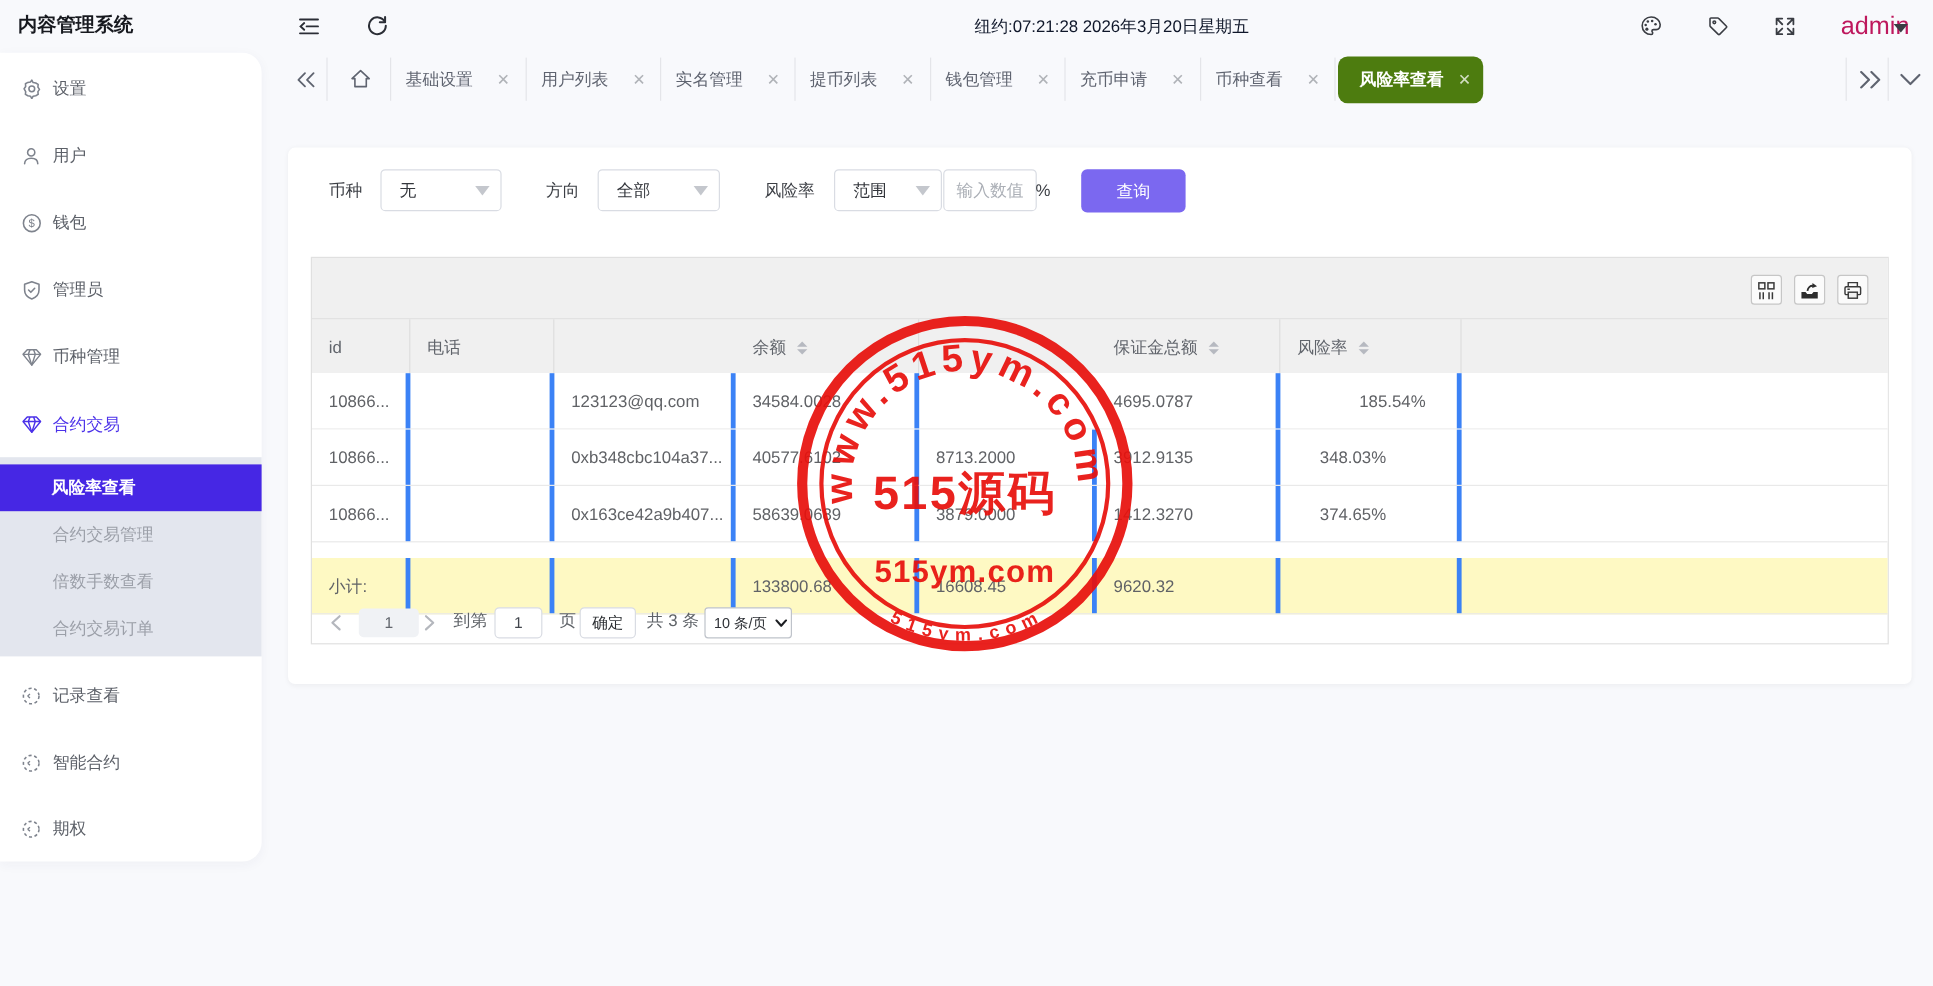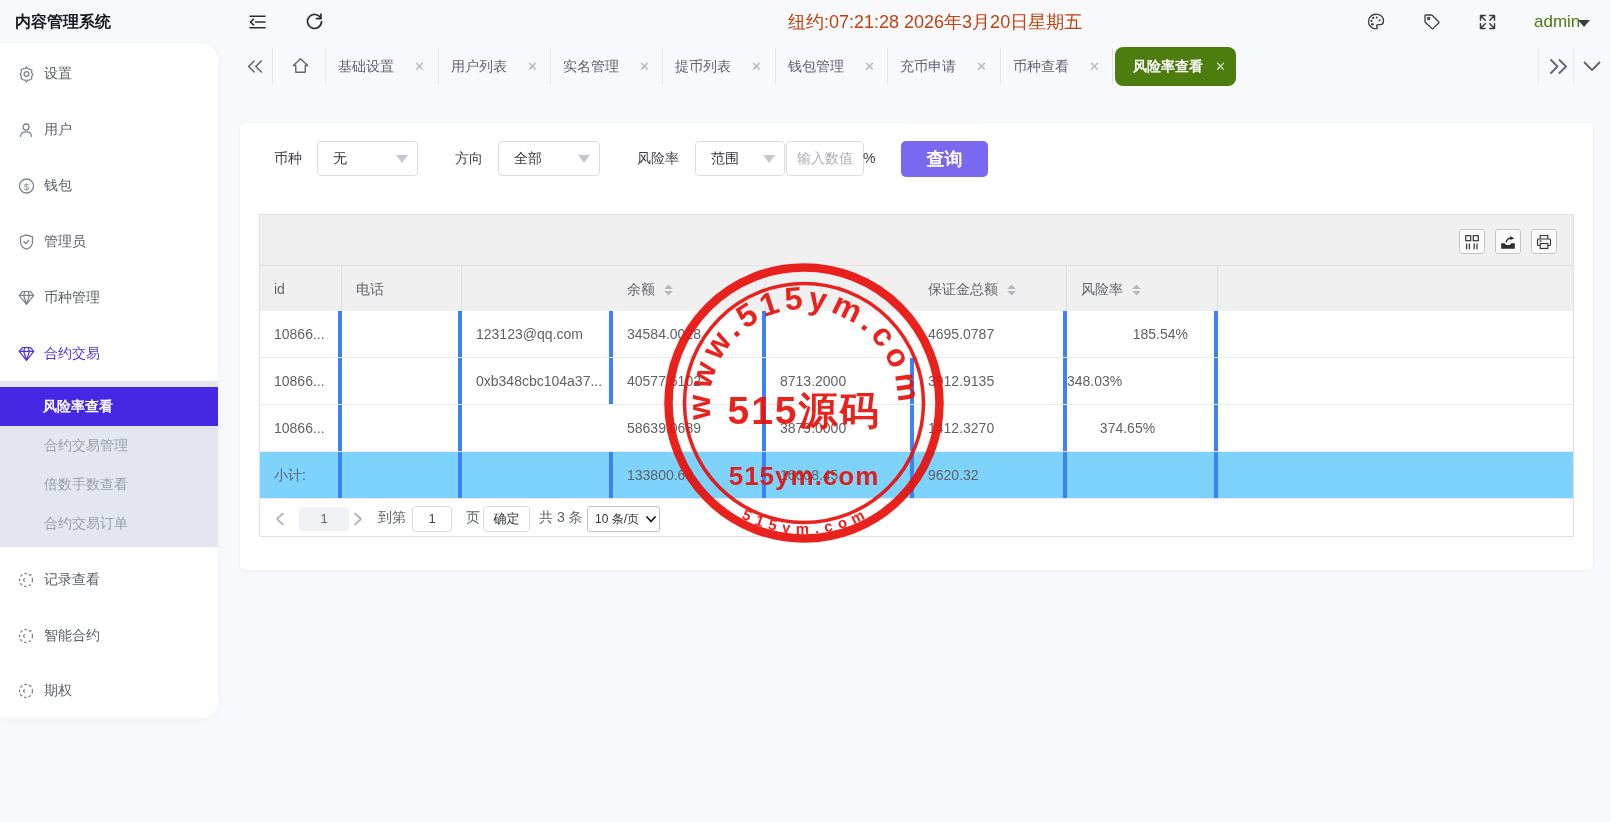--- a/index.html
+++ b/index.html
@@ -3,39 +3,39 @@
 <meta charset="utf-8">
 <style>
 *{margin:0;padding:0;box-sizing:border-box}
 html,body{width:1611px;height:822px;overflow:hidden}
 body{font-family:"Liberation Sans",sans-serif;background:#f8f9fc;position:relative}
 .abs{position:absolute}
 .strip{left:0;top:0;width:1611px;height:88px;background:#f8f9fc}
 .contentbg{left:218px;top:88px;width:1393px;height:734px;background:#f8f9fc;border-top-left-radius:16px}
 .sidebar{left:0;top:44px;width:218px;height:674px;background:#fff;border-radius:0 16px 16px 0;box-shadow:0 2px 10px rgba(40,50,90,.045)}
 .logo{left:15px;top:0;height:44px;line-height:44px;font-size:16px;font-weight:bold;color:#17191f}
-.timetxt{left:788px;top:0;height:44px;line-height:44px;font-size:18px;color:#c2410c}
-.admin{left:1534px;top:0;height:44px;line-height:44px;font-size:17px;color:#4d7c0f}
+.timetxt{left:812px;top:0;height:44px;line-height:44px;font-size:14px;color:#0f172a}
+.admin{left:1534px;top:0;height:44px;line-height:44px;font-size:21px;color:#be185d}
 .menu-item{left:0;width:218px;height:56px;color:#5c6068;font-size:14px}
 .menu-item .txt{position:absolute;left:44px;top:50%;transform:translateY(-50%)}
 .menu-item svg{position:absolute;left:18px;top:50%;transform:translateY(-50%)}
 .submenu{left:0;top:381px;width:218px;height:166px;background:#e3e6ee}
 .sub-item{position:absolute;left:44px;font-size:14px;color:#9b9fa8;transform:translateY(-50%)}
 .sub-active{left:0;top:387px;width:218px;height:39px;background:#4627e4;color:#fff;font-weight:bold;font-size:14px;line-height:39px}
 .sub-active span{margin-left:43px}
 .tabsep{top:48px;width:1px;height:36px;background:#e4e5e9}
 .tabtxt{top:44px;height:44px;line-height:44px;font-size:14px;color:#5f6470}
 .tabx{top:44px;height:44px;line-height:46px;font-size:13px;color:#b0b3b8}
 .pill{left:1115px;top:47px;width:121px;height:39px;background:#4d7c0f;border-radius:8px;color:#fff;line-height:39px;font-size:14px;font-weight:bold}
 .card{left:240px;top:123px;width:1353px;height:447px;background:#fff;border-radius:6px;box-shadow:0 1px 4px rgba(31,35,41,.05)}
 .flabel{top:141px;height:35px;line-height:35px;font-size:14px;color:#3c3f45}
 .fsel{top:141px;height:35px;background:#fff;border:1px solid #d9dce3;border-radius:4px;font-size:14px;color:#33363c}
 .fsel .v{position:absolute;left:15px;top:0;height:33px;line-height:33px}
 .fsel .c{position:absolute;right:9px;top:13px;width:0;height:0;border-left:6px solid transparent;border-right:6px solid transparent;border-top:8px solid #c4c7cd}
-.qbtn{left:901px;top:141px;width:87px;height:36px;background:#7b68f0;border-radius:5px;color:#fff;font-size:18px;font-weight:bold;text-align:center;line-height:36px}
+.qbtn{left:901px;top:141px;width:87px;height:36px;background:#7b68f0;border-radius:5px;color:#fff;font-size:14px;font-weight:normal;text-align:center;line-height:36px}
 .tablewrap{left:259px;top:214px;width:1315px;height:323px;border:1px solid #e0e0e0}
 .toolbar{left:0;top:0;width:1313px;height:50px;background:#f0f0f0}
 .thead{left:0;top:50px;width:1313px;height:46px;background:#f0f0f0;border-top:1px solid #e2e2e2}
 .tbtn{top:14px;width:26px;height:25px;background:#fbfbfb;border:1px solid #c6c6c6;border-radius:3px}
 .hcell{position:absolute;top:0;height:46px;line-height:46px;font-size:14px;color:#60646b;padding-left:14px;border-right:1px solid #dedede}
 .row{left:0;width:1313px;height:47px;background:#fff;border-bottom:1px solid #e9e9e9}
 .cell{position:absolute;top:0;height:46px;line-height:46px;font-size:14px;color:#606266;padding-left:14px;border-right:4px solid #3b82f6}
 .pgtxt{top:498px;height:39px;line-height:39px;font-size:14px;color:#5f6368}
 .sorter{display:inline-block;vertical-align:middle;margin-left:8px}
 </style>
@@ -254,33 +254,34 @@
     <div class="cell" style="left:807px;width:151px;text-align:right;padding-right:26px;padding-left:0">185.54%</div>
     <div class="cell" style="left:958px;width:355px;border-right:none"></div>
   </div>
   <div class="abs row" style="top:143px">
     <div class="cell" style="left:0;width:82px">10866...</div>
     <div class="cell" style="left:82px;width:120px"></div>
     <div class="cell" style="left:202px;width:151px">0xb348cbc104a37...</div>
     <div class="cell" style="left:353px;width:153px">40577.6102</div>
     <div class="cell" style="left:506px;width:148px">8713.2000</div>
     <div class="cell" style="left:654px;width:153px">3912.9135</div>
-    <div class="cell" style="left:807px;width:151px;text-align:left;padding-right:26px;padding-left:0">348.03%</div>
+    <div class="cell" style="left:807px;width:151px;text-align:center;padding-right:26px;padding-left:0">348.03%</div>
     <div class="cell" style="left:958px;width:355px;border-right:none"></div>
   </div>
   <div class="abs row" style="top:190px">
     <div class="cell" style="left:0;width:82px">10866...</div>
     <div class="cell" style="left:82px;width:120px"></div>
+    <div class="cell" style="left:202px;width:151px">0x163ce42a9b407...</div>
     <div class="cell" style="left:353px;width:153px">58639.0689</div>
     <div class="cell" style="left:506px;width:148px">3879.0000</div>
     <div class="cell" style="left:654px;width:153px">1412.3270</div>
     <div class="cell" style="left:807px;width:151px;text-align:center;padding-right:26px;padding-left:0">374.65%</div>
     <div class="cell" style="left:958px;width:355px;border-right:none"></div>
   </div>
-  <div class="abs row" style="top:237px;background:#7dd3fc">
+  <div class="abs row" style="top:250px;background:#fef9c3">
     <div class="cell" style="left:0;width:82px">小计:</div>
     <div class="cell" style="left:82px;width:120px"></div>
     <div class="cell" style="left:202px;width:151px"></div>
     <div class="cell" style="left:353px;width:153px">133800.68</div>
     <div class="cell" style="left:506px;width:148px">16608.45</div>
     <div class="cell" style="left:654px;width:153px">9620.32</div>
     <div class="cell" style="left:807px;width:151px"></div>
     <div class="cell" style="left:958px;width:355px;border-right:none"></div>
   </div>
 </div>

